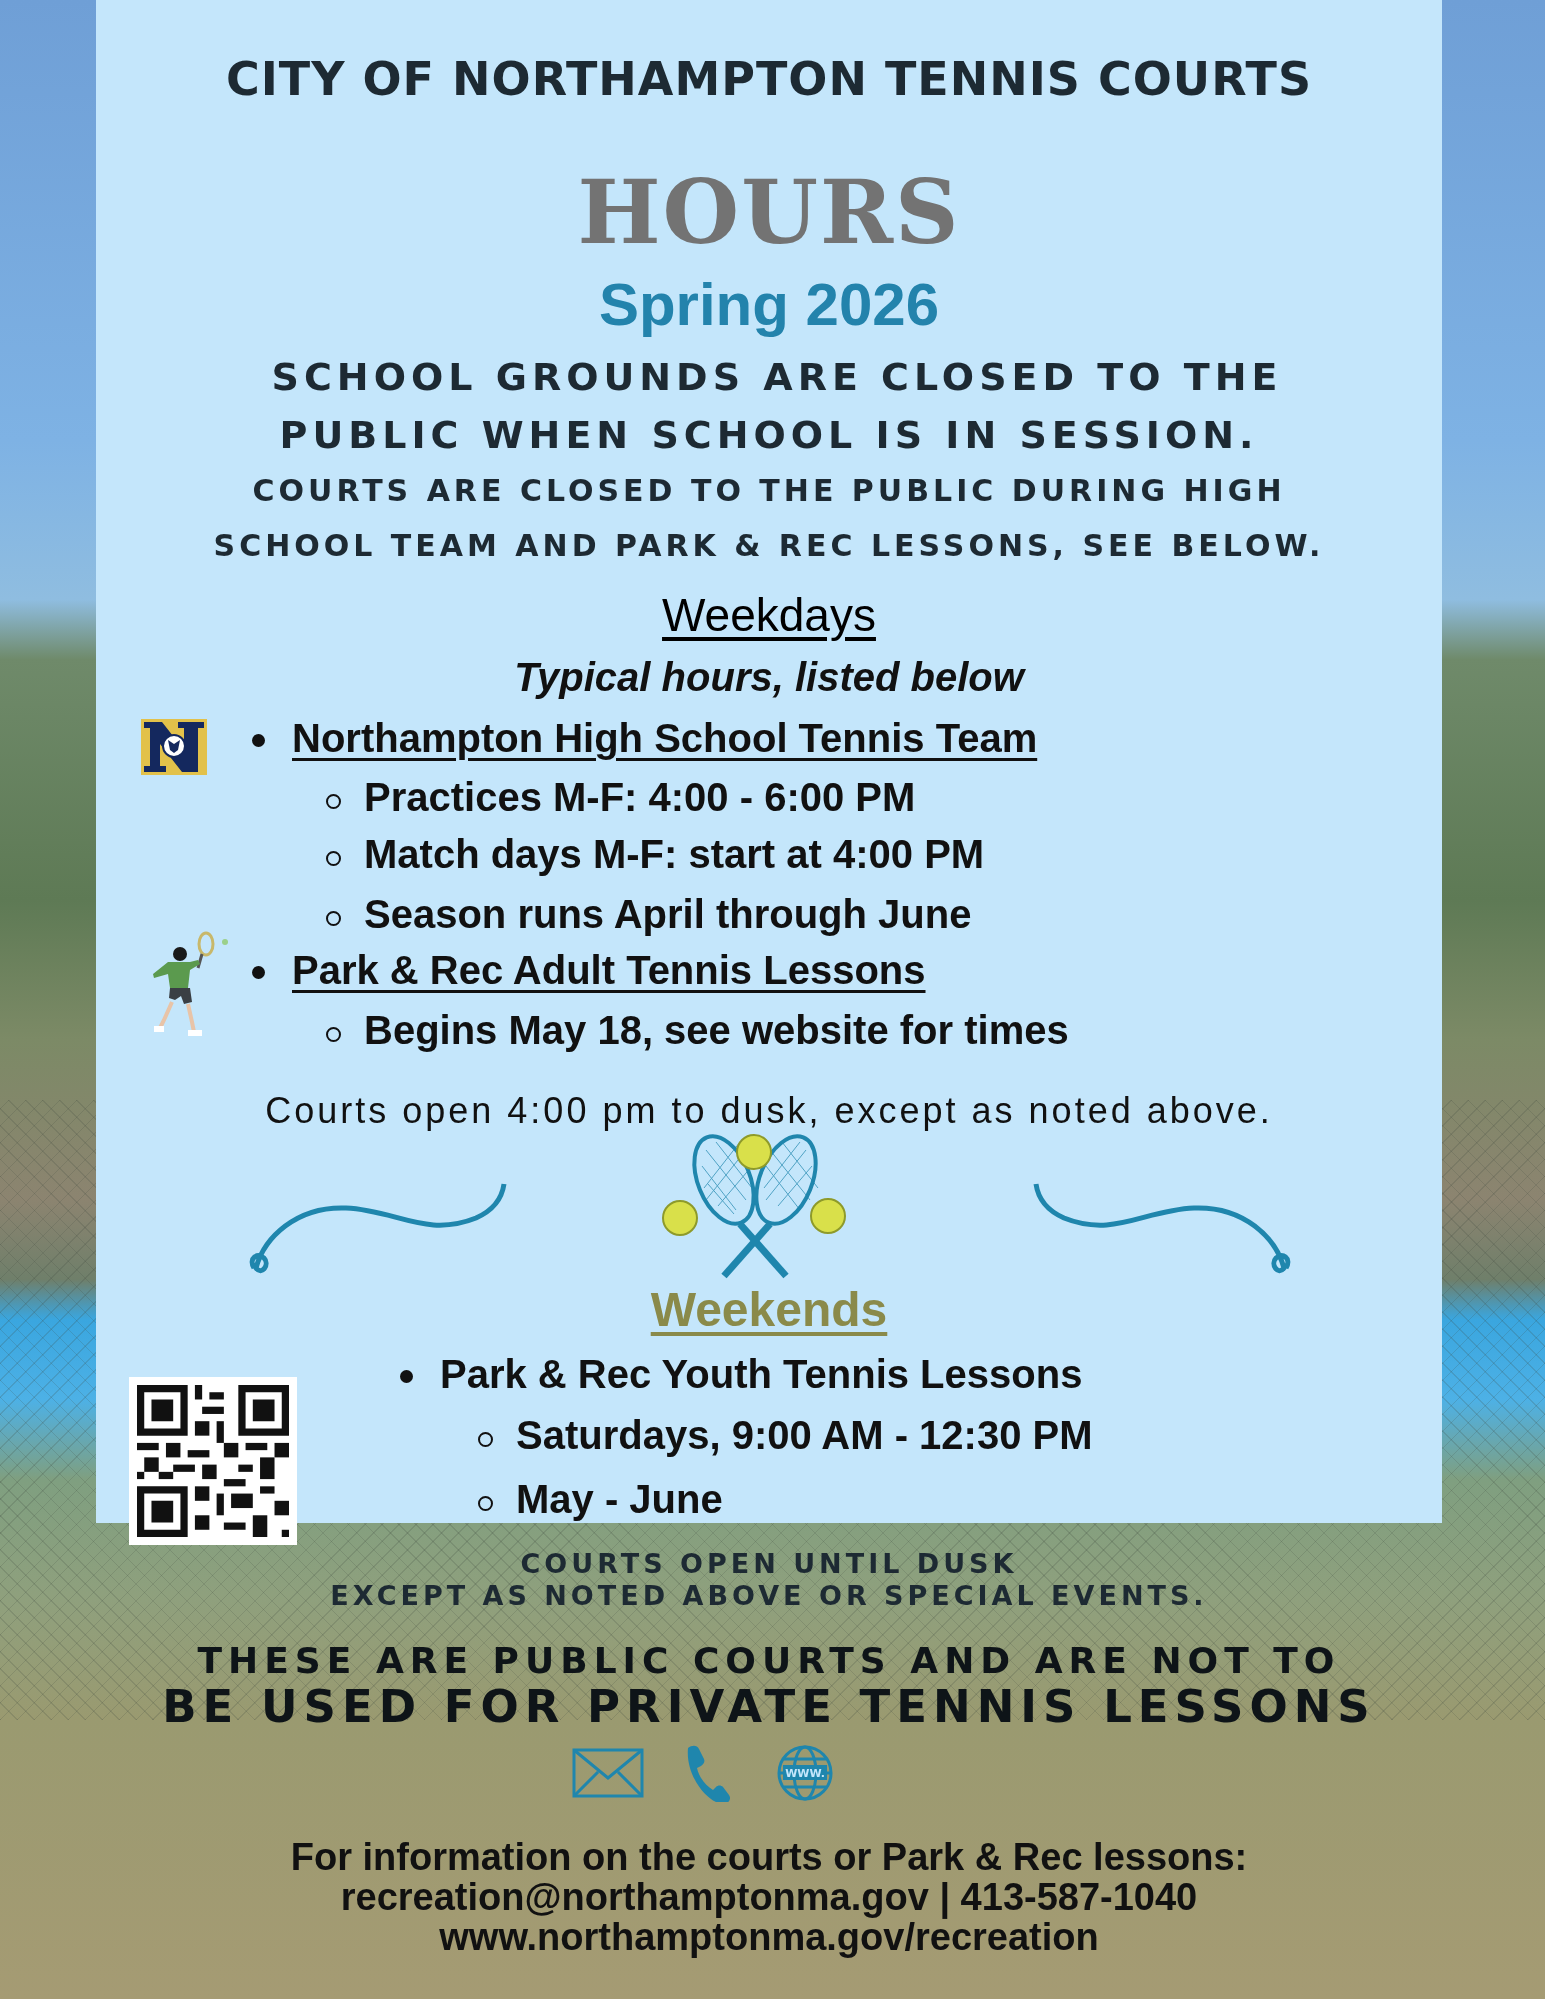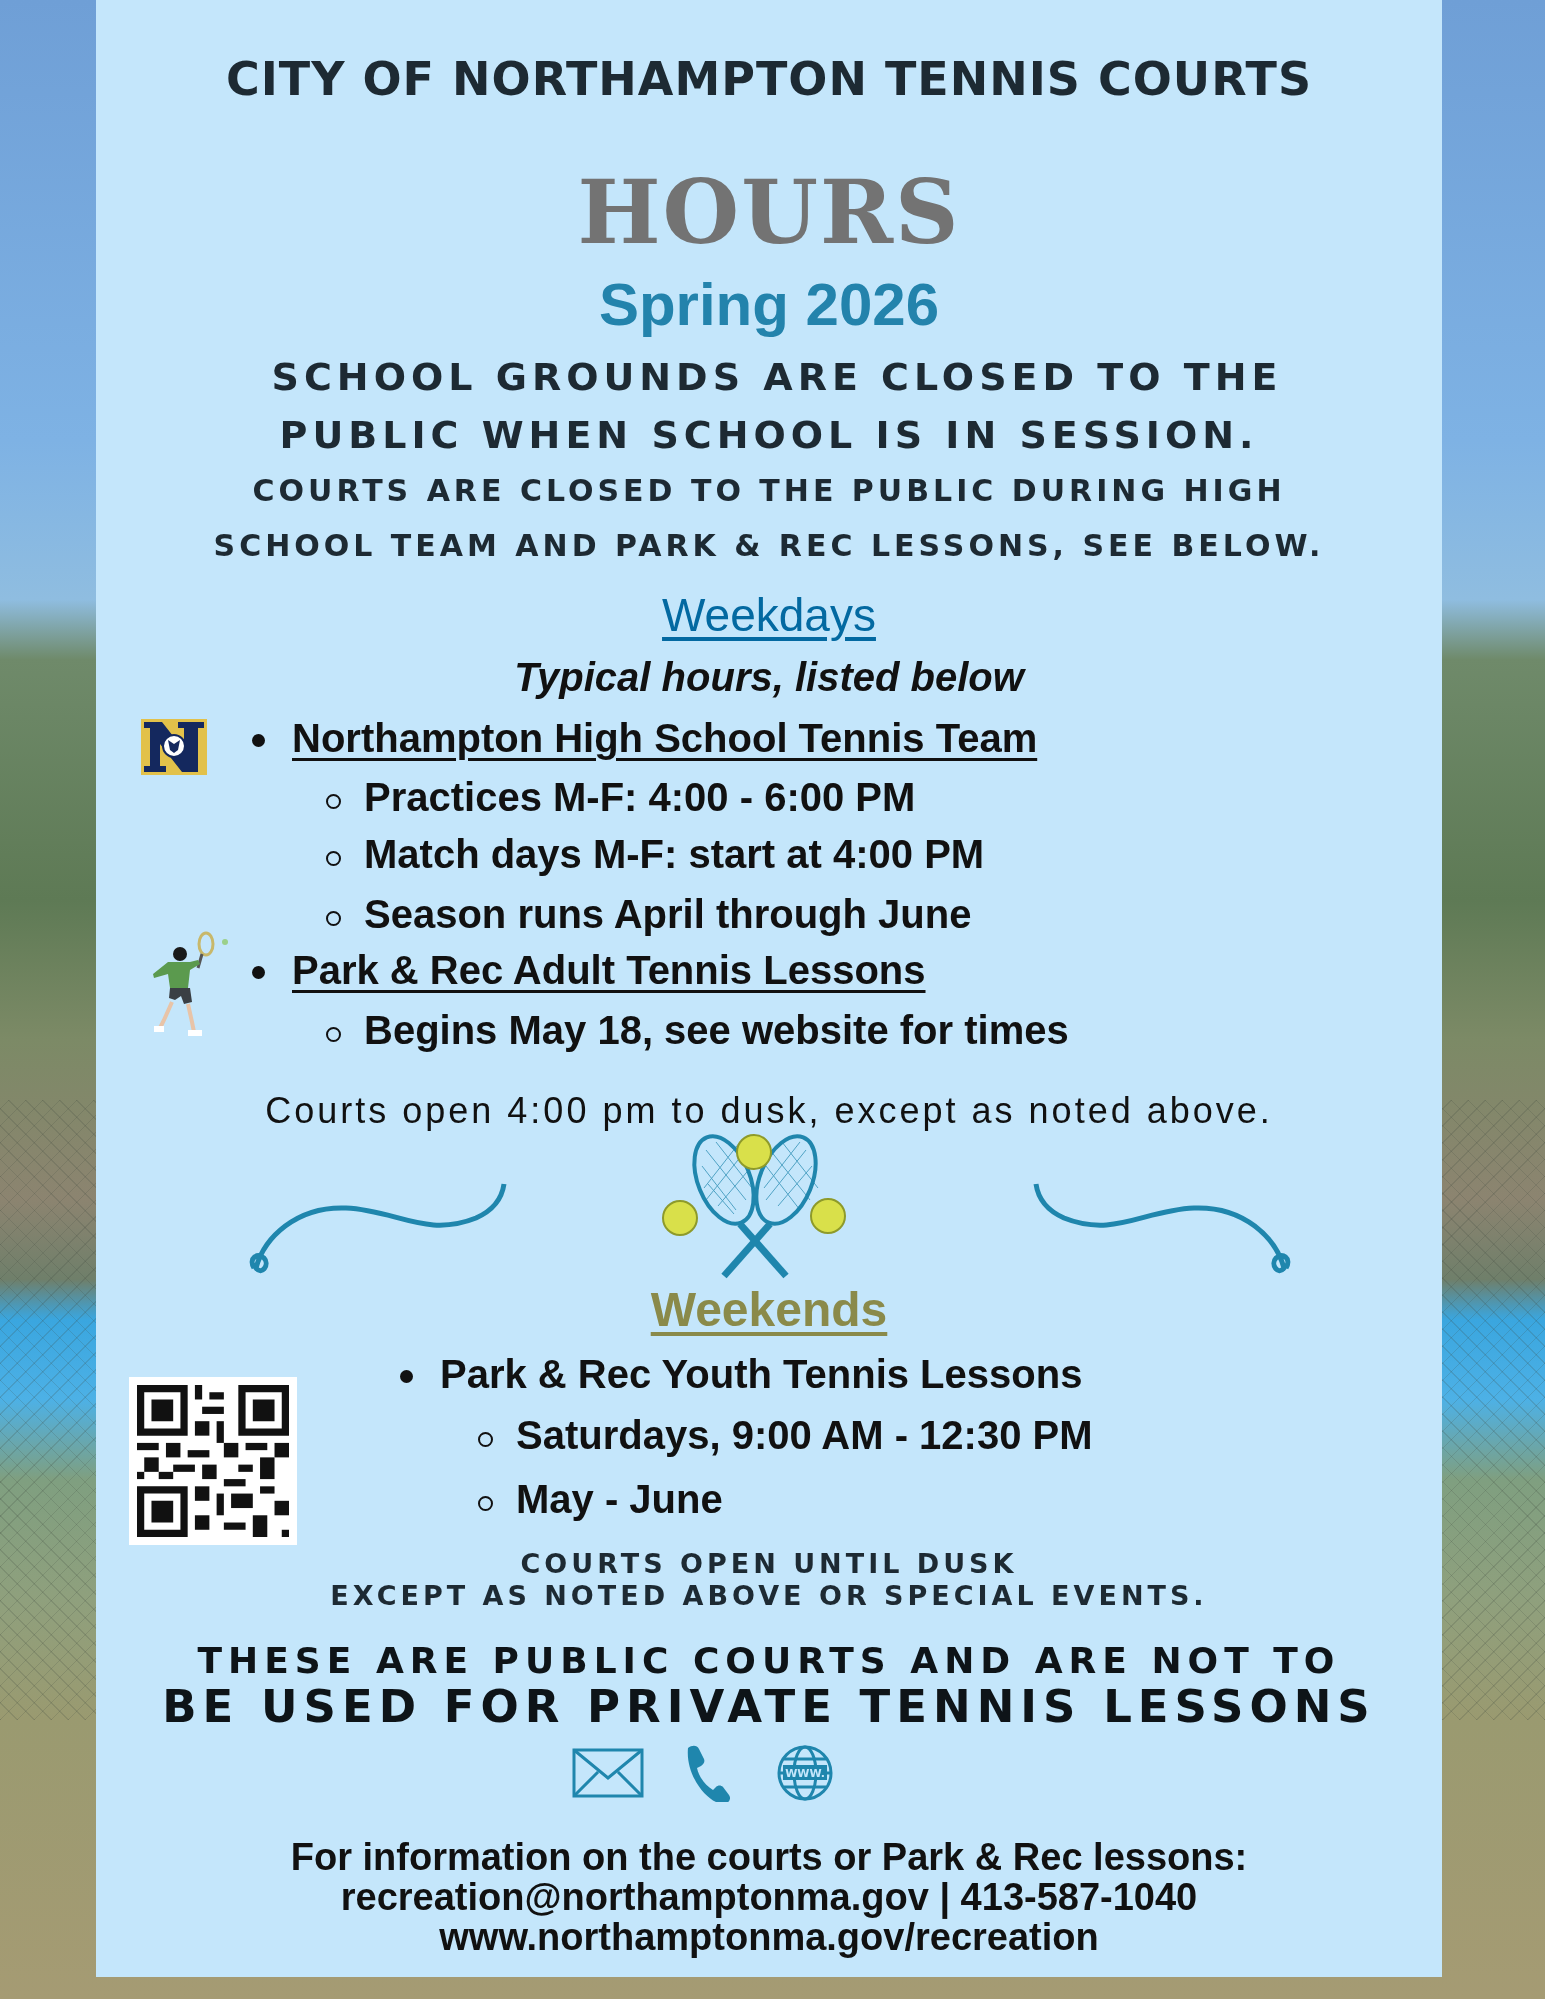--- a/index.html
+++ b/index.html
@@ -1,29 +1,29 @@
 <!DOCTYPE html>
 <html><head>
 <meta charset="utf-8">
 <style>
   html,body{margin:0;padding:0;}
   body{width:1545px;height:1999px;position:relative;overflow:hidden;font-family:"Liberation Sans",sans-serif;}
   .bg{position:absolute;inset:0;background:linear-gradient(180deg,#6f9fd6 0%,#7eb2e4 22%,#8fbde0 30%,#6f8a6a 33%,#5e7a55 45%,#7c8a66 52%,#8c8470 60%,#6f7f6a 64%,#3aa6df 66%,#4db1e6 70%,#7f9f80 74%,#8fa07d 80%,#9a9a70 86%,#a59b73 100%);}
   .bg-fence{position:absolute;inset:0;background-image:repeating-linear-gradient(45deg,rgba(60,70,60,.18) 0 1px,transparent 1px 12px),repeating-linear-gradient(-45deg,rgba(60,70,60,.18) 0 1px,transparent 1px 12px);top:1100px;height:620px;}
-  .panel{position:absolute;left:96px;top:0;width:1346px;height:1977px;background:#c4e6fb;}
+  .panel{position:absolute;left:96px;top:0;width:1346px;height:1523px;background:#c4e6fb;}
   .c{position:absolute;left:0;width:100%;text-align:center;white-space:nowrap;}
   .heavy{font-family:"DejaVu Sans",sans-serif;font-weight:bold;color:#1d2a33;letter-spacing:3px;}
   .t-title{top:52px;font-size:46px;letter-spacing:1px;}
   .t-hours{top:160px;font-family:"DejaVu Serif",serif;font-weight:bold;font-size:88px;color:#737373;letter-spacing:2px;}
   .t-spring{top:270px;font-family:"Liberation Sans",sans-serif;font-weight:bold;font-size:60px;color:#2383ac;}
   .t-sg1{top:355px;font-size:38px;letter-spacing:5px;padding-left:8px;}
   .t-sg2{top:413px;font-size:38px;letter-spacing:5px;}
   .t-cc1{top:473px;font-size:30px;letter-spacing:4px;}
   .t-cc2{top:528px;font-size:30px;letter-spacing:4px;}
-  .t-weekdays{top:588px;font-size:46px;color:#0369a1;text-decoration:underline;text-underline-offset:6px;text-align:center;}
+  .t-weekdays{top:588px;font-size:46px;color:#000000;text-decoration:underline;text-underline-offset:6px;text-align:center;}
   .t-typical{top:655px;font-size:40px;font-style:italic;font-weight:bold;color:#111;}
   .lst{position:absolute;color:#111;font-weight:bold;font-size:40px;white-space:nowrap;}
   .lst .dot{position:absolute;left:-40px;top:18px;width:13px;height:13px;border-radius:50%;background:#111;}
   .lst .ring{position:absolute;left:-38px;top:19px;width:11px;height:11px;border-radius:50%;border:2px solid #111;}
   .u{text-decoration:underline;text-underline-offset:6px;text-decoration-thickness:3px;}
   .t-courts4{top:1090px;font-size:36px;letter-spacing:3px;color:#111;}
   .t-weekends{top:1282px;font-size:48px;font-weight:bold;color:#8a8a4a;text-decoration:underline;text-underline-offset:6px;}
   .t-dusk1{top:1548px;font-size:27px;letter-spacing:4px;}
   .t-dusk2{top:1580px;font-size:27px;letter-spacing:4px;}
   .t-pub1{top:1640px;font-size:36px;letter-spacing:6px;color:#0e1418;}

